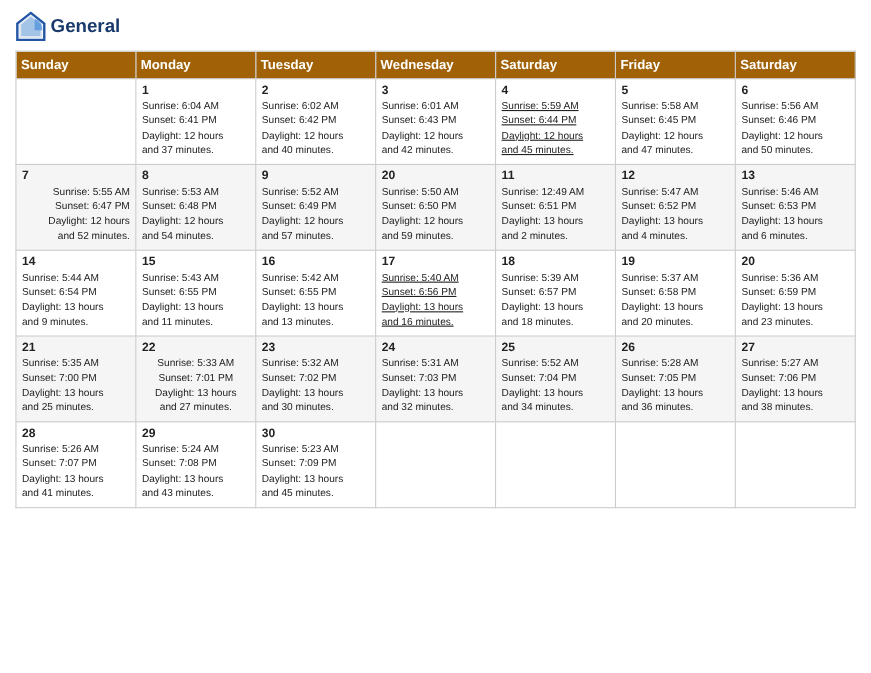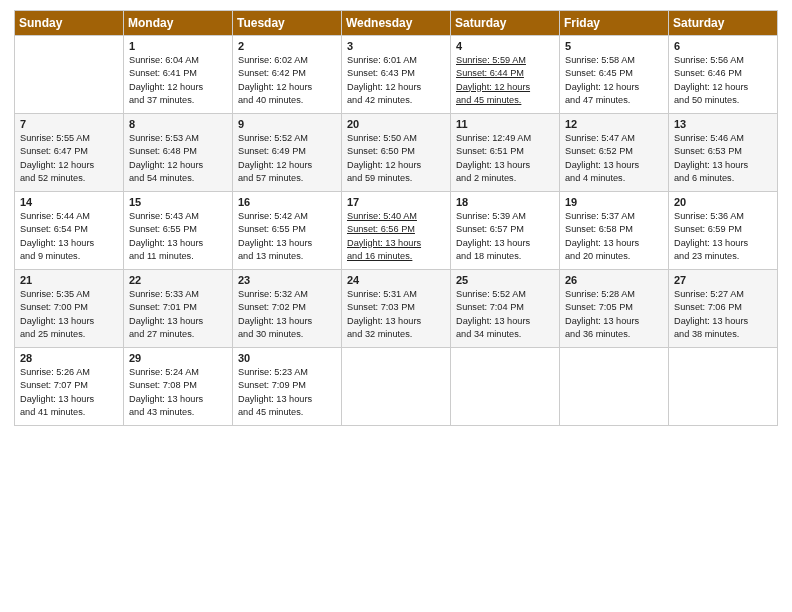--- a/index.html
+++ b/index.html
@@ -80,20 +80,39 @@
     .day-info {
       line-height: 1.45;
       font-size: 9.2px;
       color: #222;
     }
   </style>
 </head>
 <body>
 
 <div class="container">
+  <div class="header-row">
+    <div class="logo">
+      <svg class="logo-icon" viewBox="0 0 32 32">
+        <rect x="0" y="0" width="32" height="32" fill="none"></rect>
+        <polygon points="16,4 28,14 28,28 4,28 4,14" fill="#2255a4" opacity="0.15"></polygon>
+        <polygon points="16,2 30,13 30,30 2,30 2,13" fill="none" stroke="#2255a4" stroke-width="2.5"></polygon>
+        <polygon points="16,6 26,14 26,26 6,26 6,14" fill="#4a90d9" opacity="0.4"></polygon>
+        <path d="M20 8 Q28 10 28 20 L20 20 Z" fill="#4a90d9" opacity="0.7"></path>
+      </svg>
+      <div>
+        <div style="font-size:17px;font-weight:bold;color:#1a3a6b;line-height:1.15;">General</div>
+        <div style="font-size:17px;font-weight:bold;color:#4a90d9;line-height:1.15;"></div>
+      </div>
+    </div>
+    <div class="title-block">
+      <div class="month-title"></div>
+      <div class="subtitle"></div>
+    </div>
+  </div>
 
   <table>
     <thead>
       <tr>
       <th>Sunday</th>
           <th>Monday</th>
           <th>Tuesday</th>
           <th>Wednesday</th>
           <th>Saturday</th>
           <th>Friday</th>
@@ -142,21 +161,21 @@
             <span class="day-num">6</span>
             <div class="day-info" style="white-space: pre-line;">Sunrise: 5:56 AM
 Sunset: 6:46 PM
 Daylight: 12 hours
 and 50 minutes.</div>
           </td>
         </tr>
         <tr>
           <td>
             <span class="day-num">7</span>
-            <div class="day-info" style="white-space: pre-line;">Sunrise: 5:55 AM
+            <div class="day-info" style="white-space: pre-line; text-align: right;">Sunrise: 5:55 AM
 Sunset: 6:47 PM
 Daylight: 12 hours
 and 52 minutes.</div>
           </td>
           <td>
             <span class="day-num">8</span>
             <div class="day-info" style="white-space: pre-line;">Sunrise: 5:53 AM
 Sunset: 6:48 PM
 Daylight: 12 hours
 and 54 minutes.</div>
@@ -251,21 +270,21 @@
         <tr>
           <td>
             <span class="day-num">21</span>
             <div class="day-info" style="white-space: pre-line;">Sunrise: 5:35 AM
 Sunset: 7:00 PM
 Daylight: 13 hours
 and 25 minutes.</div>
           </td>
           <td>
             <span class="day-num">22</span>
-            <div class="day-info" style="white-space: pre-line;">Sunrise: 5:33 AM
+            <div class="day-info" style="white-space: pre-line; text-align: center;">Sunrise: 5:33 AM
 Sunset: 7:01 PM
 Daylight: 13 hours
 and 27 minutes.</div>
           </td>
           <td>
             <span class="day-num">23</span>
             <div class="day-info" style="white-space: pre-line;">Sunrise: 5:32 AM
 Sunset: 7:02 PM
 Daylight: 13 hours
 and 30 minutes.</div>

